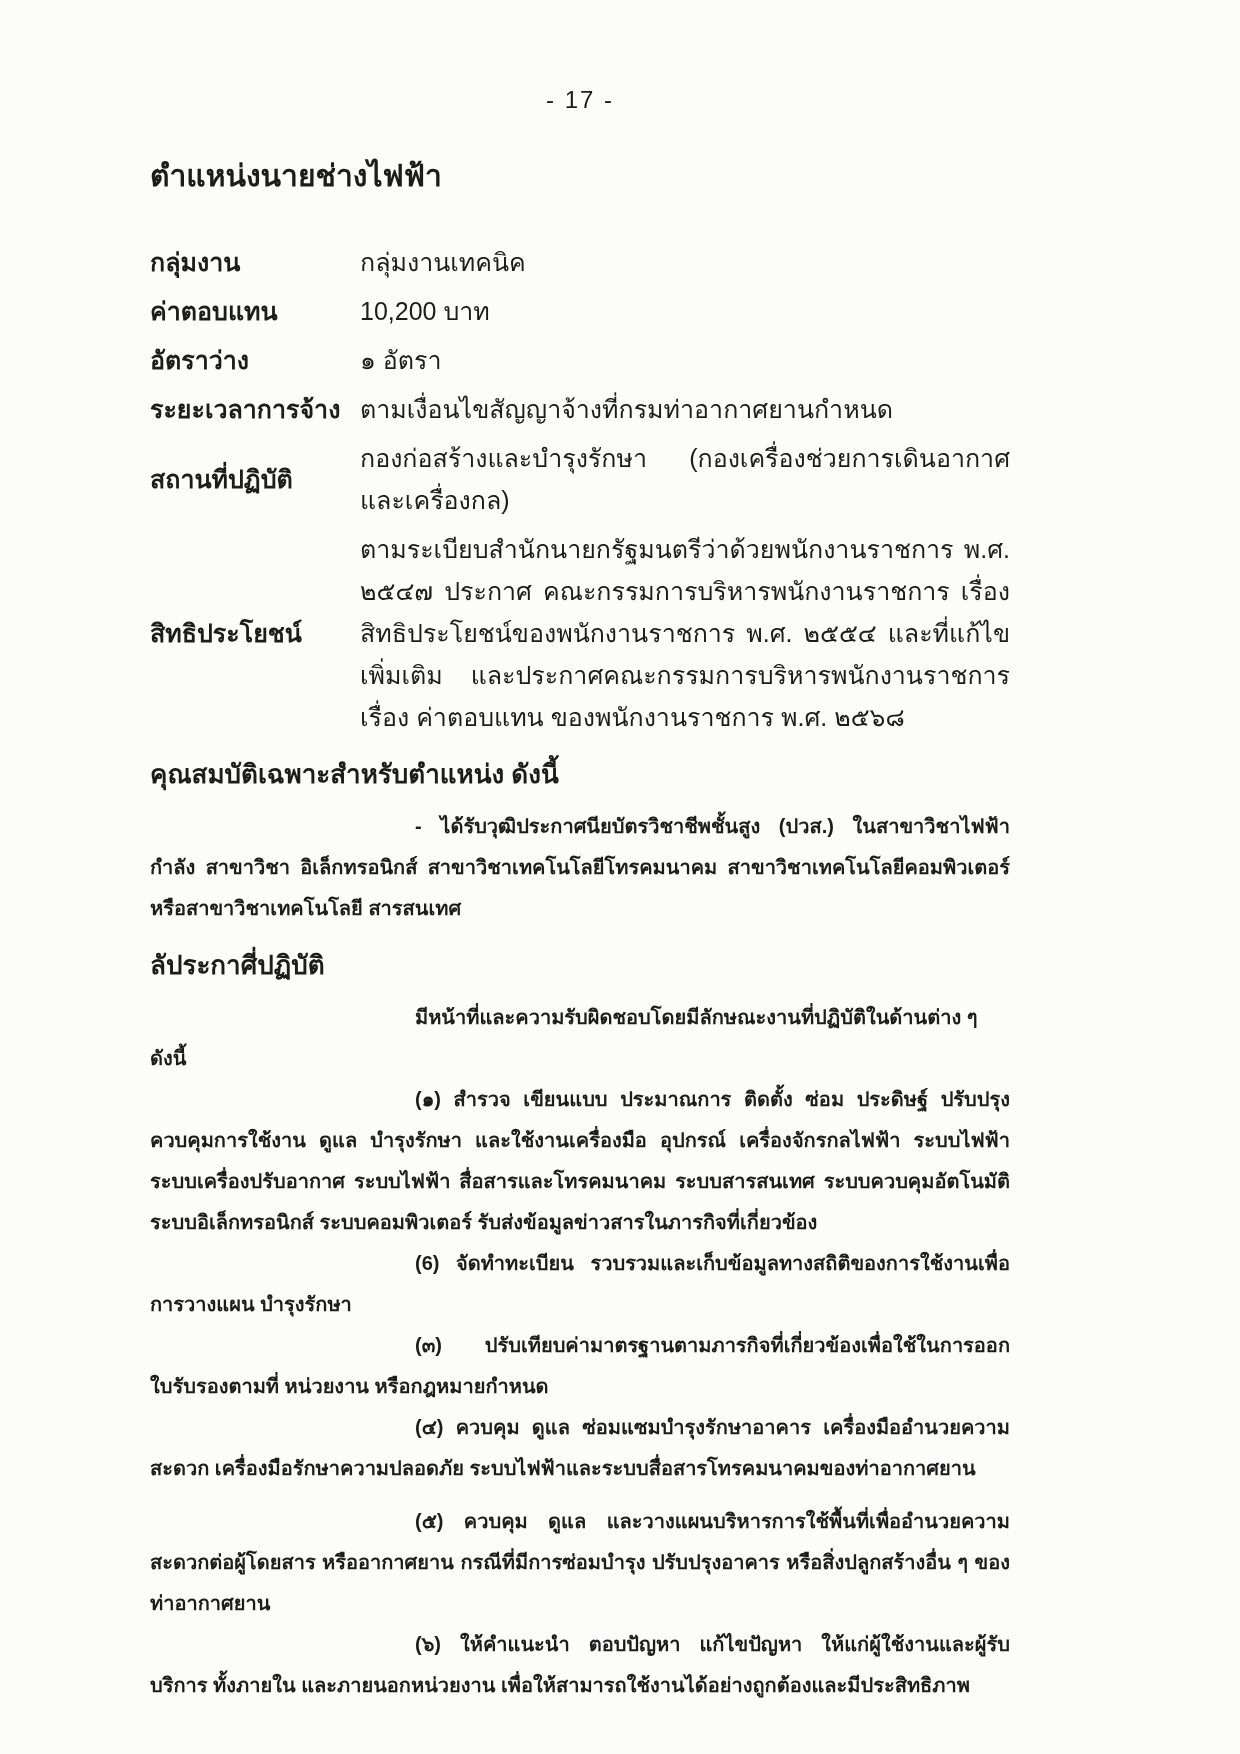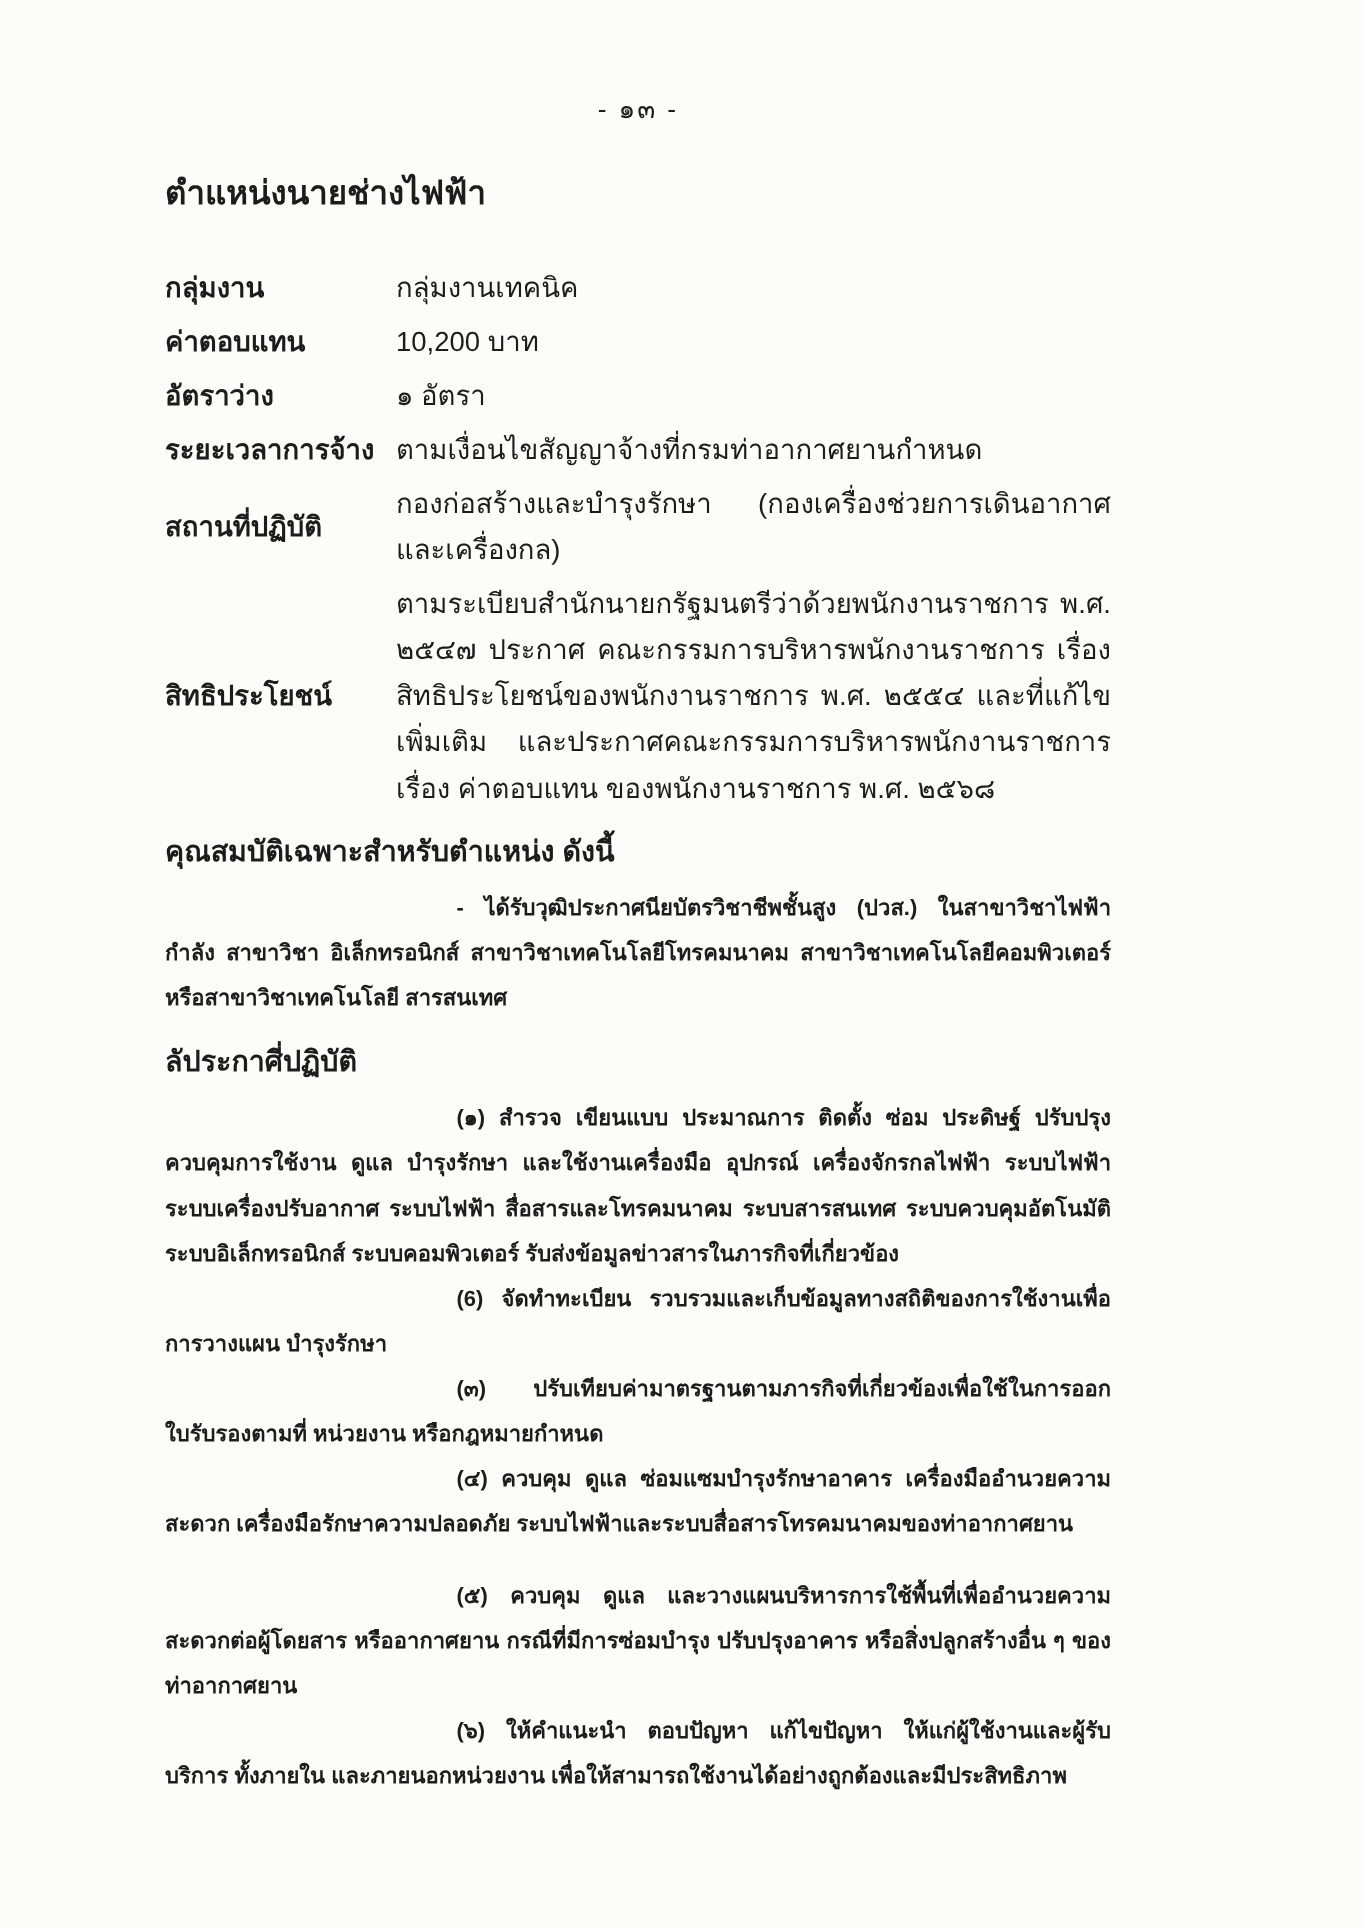--- a/index.html
+++ b/index.html
@@ -59,28 +59,28 @@
   }
   .para {
     font-size: 20px;
     line-height: 41px;
     margin: 0;
     text-align: justify;
     font-weight: bold;
   }
   .para.indent { text-indent: 265px; }
   .para.no-justify { text-align: left; }
-  .gap-before { margin-top: 24px; }
+  .gap-before { margin-top: 12px; }
 </style>
 </head>
 <body>
 
 <div class="page">
 
-  <div class="page-number">- ๑๓ -</div>
+  <div class="page-number">- 17 -</div>
 
   <h1 class="doc-title">ตำแหน่งนายช่างไฟฟ้า</h1>
 
   <div class="fields">
     <div class="field-row">
       <div class="field-label">กลุ่มงาน</div>
       <div class="field-value">กลุ่มงานเทคนิค</div>
     </div>
     <div class="field-row">
       <div class="field-label">ค่าตอบแทน</div>
@@ -101,20 +101,21 @@
     <div class="field-row">
       <div class="field-label">สิทธิประโยชน์</div>
       <div class="field-value">ตามระเบียบสำนักนายกรัฐมนตรีว่าด้วยพนักงานราชการ พ.ศ. ๒๕๔๗ ประกาศ คณะกรรมการบริหารพนักงานราชการ เรื่อง สิทธิประโยชน์ของพนักงานราชการ พ.ศ. ๒๕๕๔ และที่แก้ไขเพิ่มเติม และประกาศคณะกรรมการบริหารพนักงานราชการ เรื่อง ค่าตอบแทน ของพนักงานราชการ พ.ศ. ๒๕๖๘</div>
     </div>
   </div>
 
   <h2 class="section-heading">คุณสมบัติเฉพาะสำหรับตำแหน่ง ดังนี้</h2>
   <p class="para indent">- ได้รับวุฒิประกาศนียบัตรวิชาชีพชั้นสูง (ปวส.) ในสาขาวิชาไฟฟ้ากำลัง สาขาวิชา อิเล็กทรอนิกส์ สาขาวิชาเทคโนโลยีโทรคมนาคม สาขาวิชาเทคโนโลยีคอมพิวเตอร์ หรือสาขาวิชาเทคโนโลยี สารสนเทศ</p>
 
   <h2 class="section-heading">ลัประกาศี่ปฏิบัติ</h2>
+  <p class="para indent no-justify">มีหน้าที่และความรับผิดชอบโดยมีลักษณะงานที่ปฏิบัติในด้านต่าง ๆ ดังนี้</p>
   <p class="para indent">(๑) สำรวจ เขียนแบบ ประมาณการ ติดตั้ง ซ่อม ประดิษฐ์ ปรับปรุงควบคุมการใช้งาน ดูแล บำรุงรักษา และใช้งานเครื่องมือ อุปกรณ์ เครื่องจักรกลไฟฟ้า ระบบไฟฟ้า ระบบเครื่องปรับอากาศ ระบบไฟฟ้า สื่อสารและโทรคมนาคม ระบบสารสนเทศ ระบบควบคุมอัตโนมัติ ระบบอิเล็กทรอนิกส์ ระบบคอมพิวเตอร์ รับส่งข้อมูลข่าวสารในภารกิจที่เกี่ยวข้อง</p>
   <p class="para indent">(6) จัดทำทะเบียน รวบรวมและเก็บข้อมูลทางสถิติของการใช้งานเพื่อการวางแผน บำรุงรักษา</p>
   <p class="para indent">(๓) ปรับเทียบค่ามาตรฐานตามภารกิจที่เกี่ยวข้องเพื่อใช้ในการออกใบรับรองตามที่ หน่วยงาน หรือกฎหมายกำหนด</p>
   <p class="para indent">(๔) ควบคุม ดูแล ซ่อมแซมบำรุงรักษาอาคาร เครื่องมืออำนวยความสะดวก เครื่องมือรักษาความปลอดภัย ระบบไฟฟ้าและระบบสื่อสารโทรคมนาคมของท่าอากาศยาน</p>
   <p class="para indent gap-before">(๕) ควบคุม ดูแล และวางแผนบริหารการใช้พื้นที่เพื่ออำนวยความ สะดวกต่อผู้โดยสาร หรืออากาศยาน กรณีที่มีการซ่อมบำรุง ปรับปรุงอาคาร หรือสิ่งปลูกสร้างอื่น ๆ ของท่าอากาศยาน</p>
   <p class="para indent">(๖) ให้คำแนะนำ ตอบปัญหา แก้ไขปัญหา ให้แก่ผู้ใช้งานและผู้รับบริการ ทั้งภายใน และภายนอกหน่วยงาน เพื่อให้สามารถใช้งานได้อย่างถูกต้องและมีประสิทธิภาพ</p>
 
 </div>
 
 </body></html>

